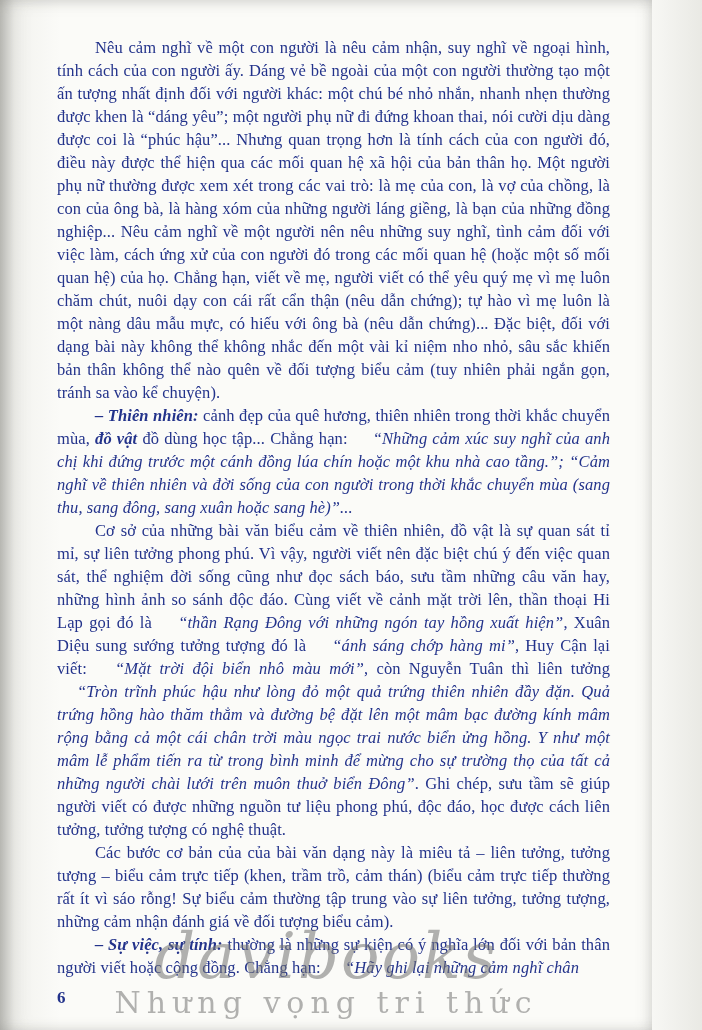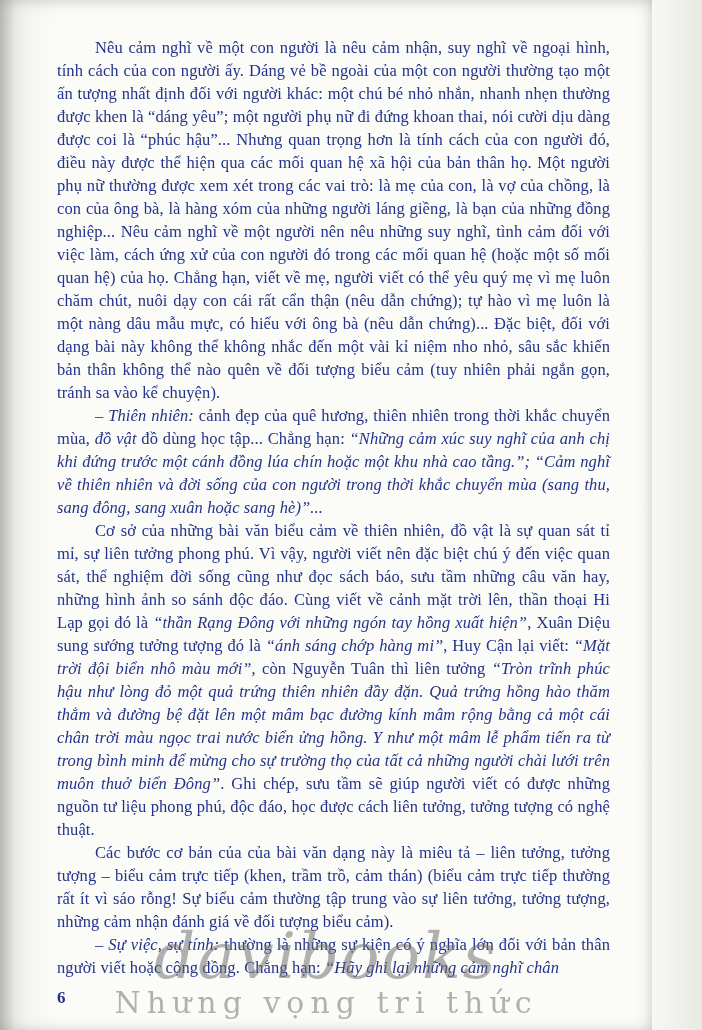--- a/index.html
+++ b/index.html
@@ -28,22 +28,22 @@
     margin: 0;
     padding: 0;
     color: #23338b;
     font-size: 16.5px;
     line-height: 23px;
     text-align: justify;
     text-indent: 38px;
     letter-spacing: 0.1px;
   }
   .seg-n { font-style: normal; font-weight: normal; }
-  .seg-i { font-style: italic; }
-  .seg-bi { font-weight: normal; font-style: italic; }
+  .seg-i { font-style: italic; margin-left: 20px; }
+  .seg-bi { font-weight: bold; font-style: italic; }
   .page-number {
     position: absolute;
     left: 57px;
     bottom: 22px;
     color: #23338b;
     font-size: 17px;
     font-weight: bold;
   }
   .watermark {
     position: absolute;

